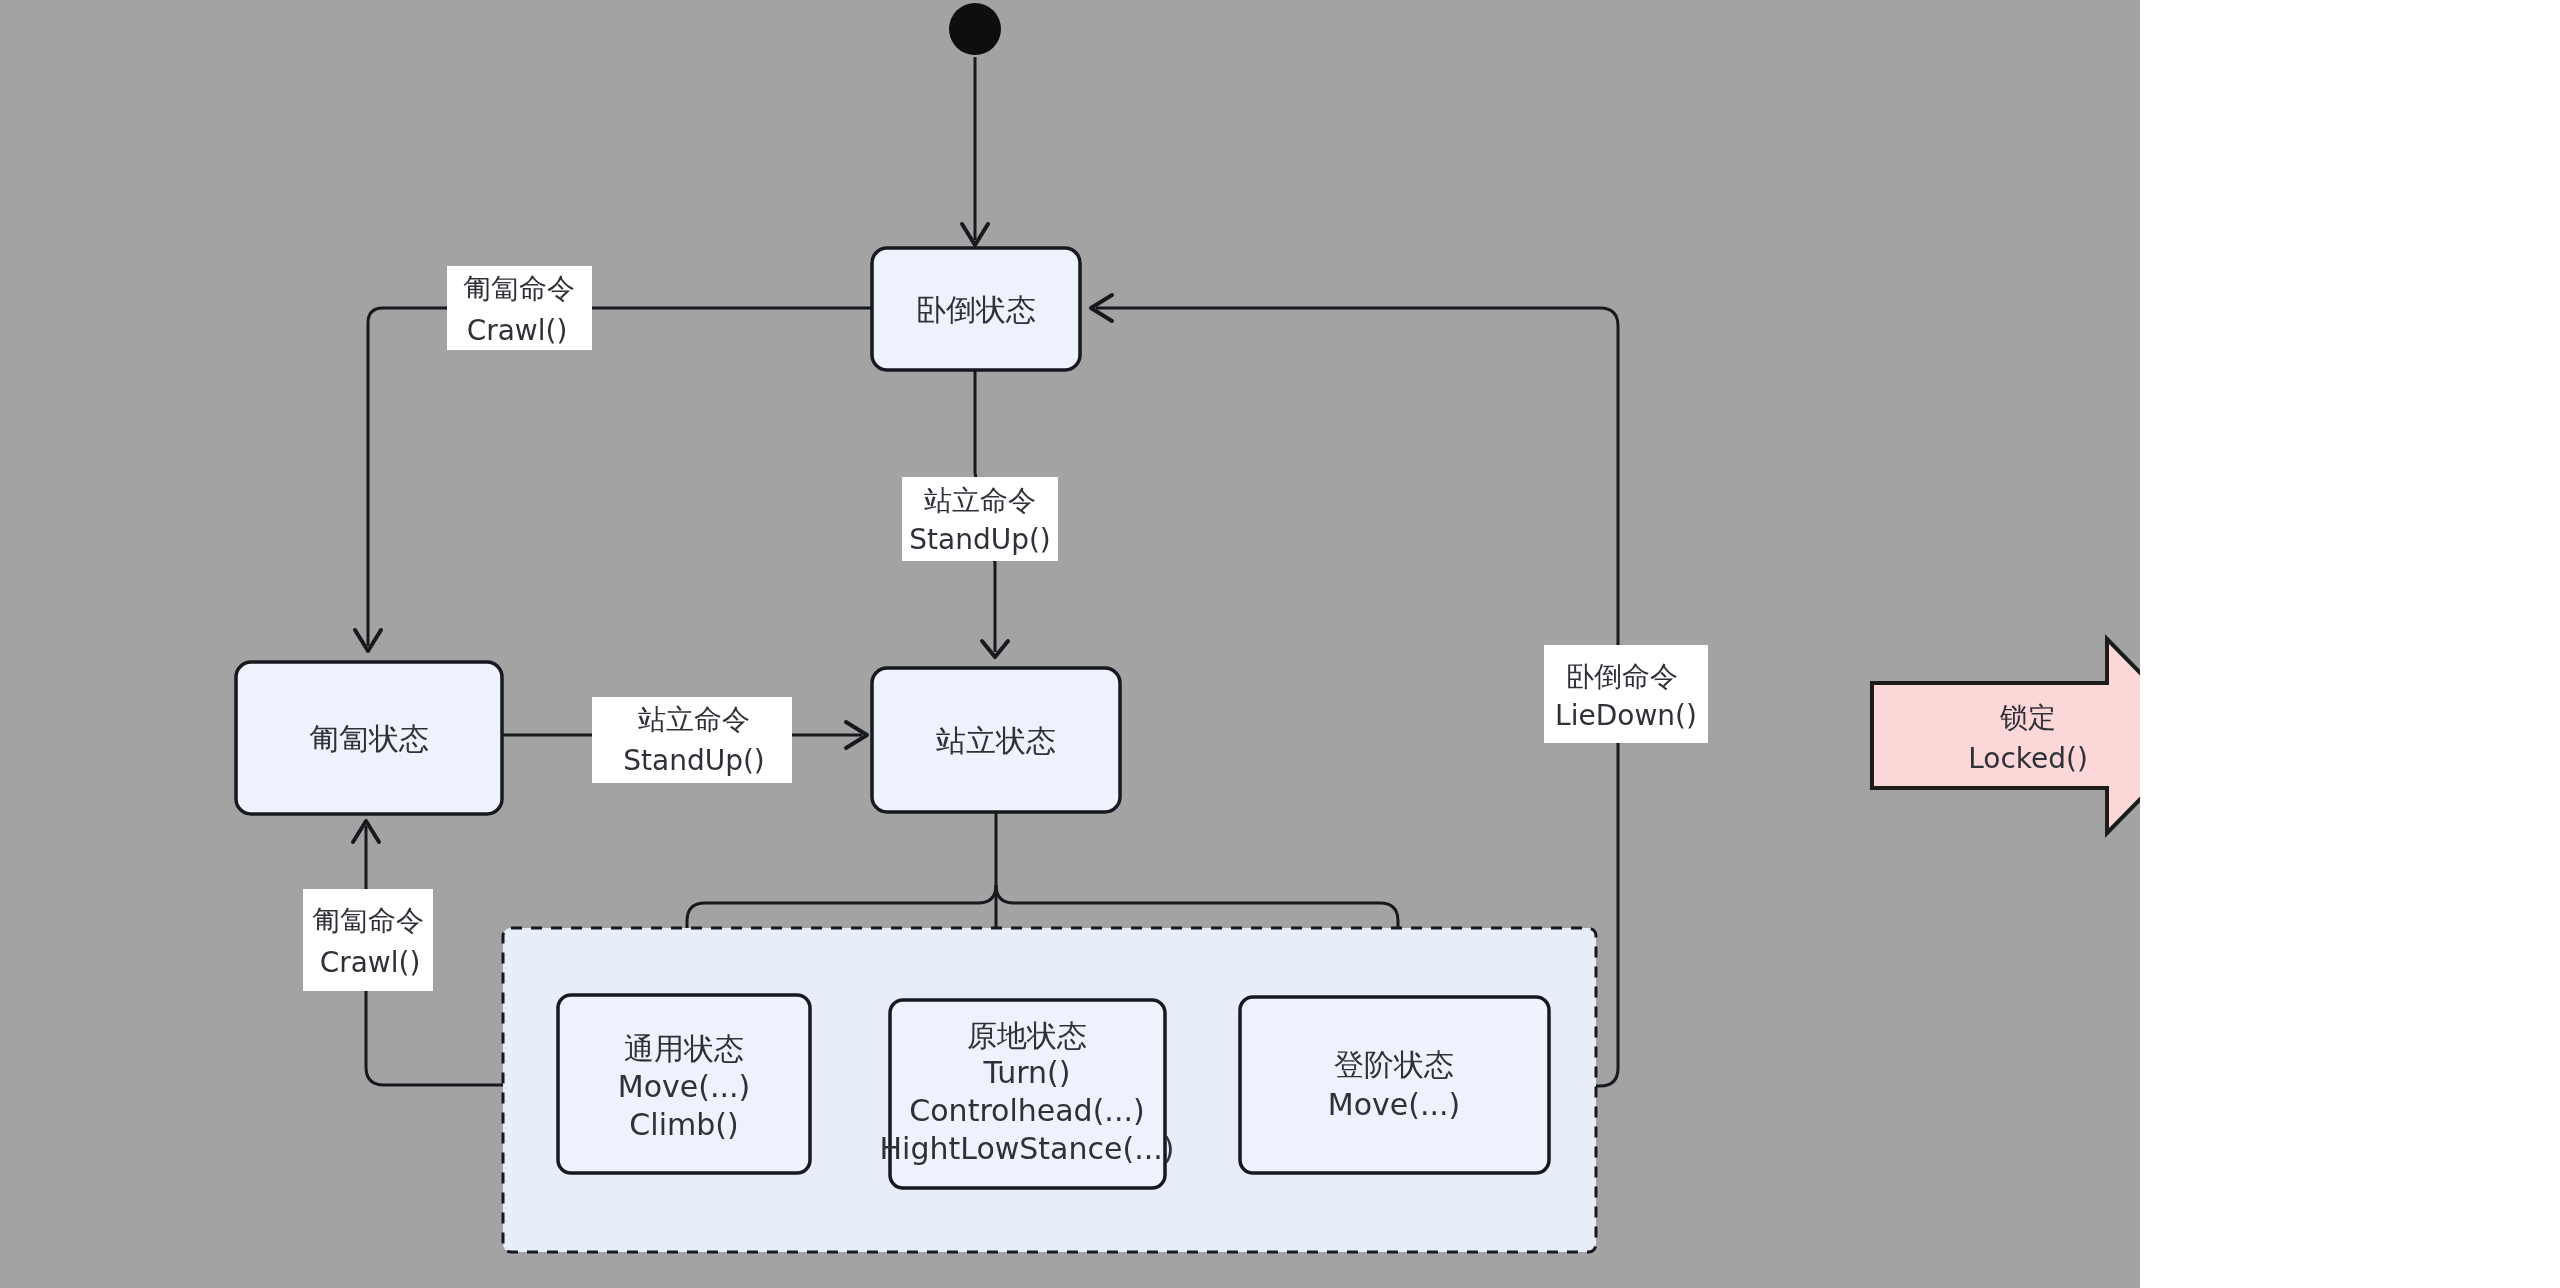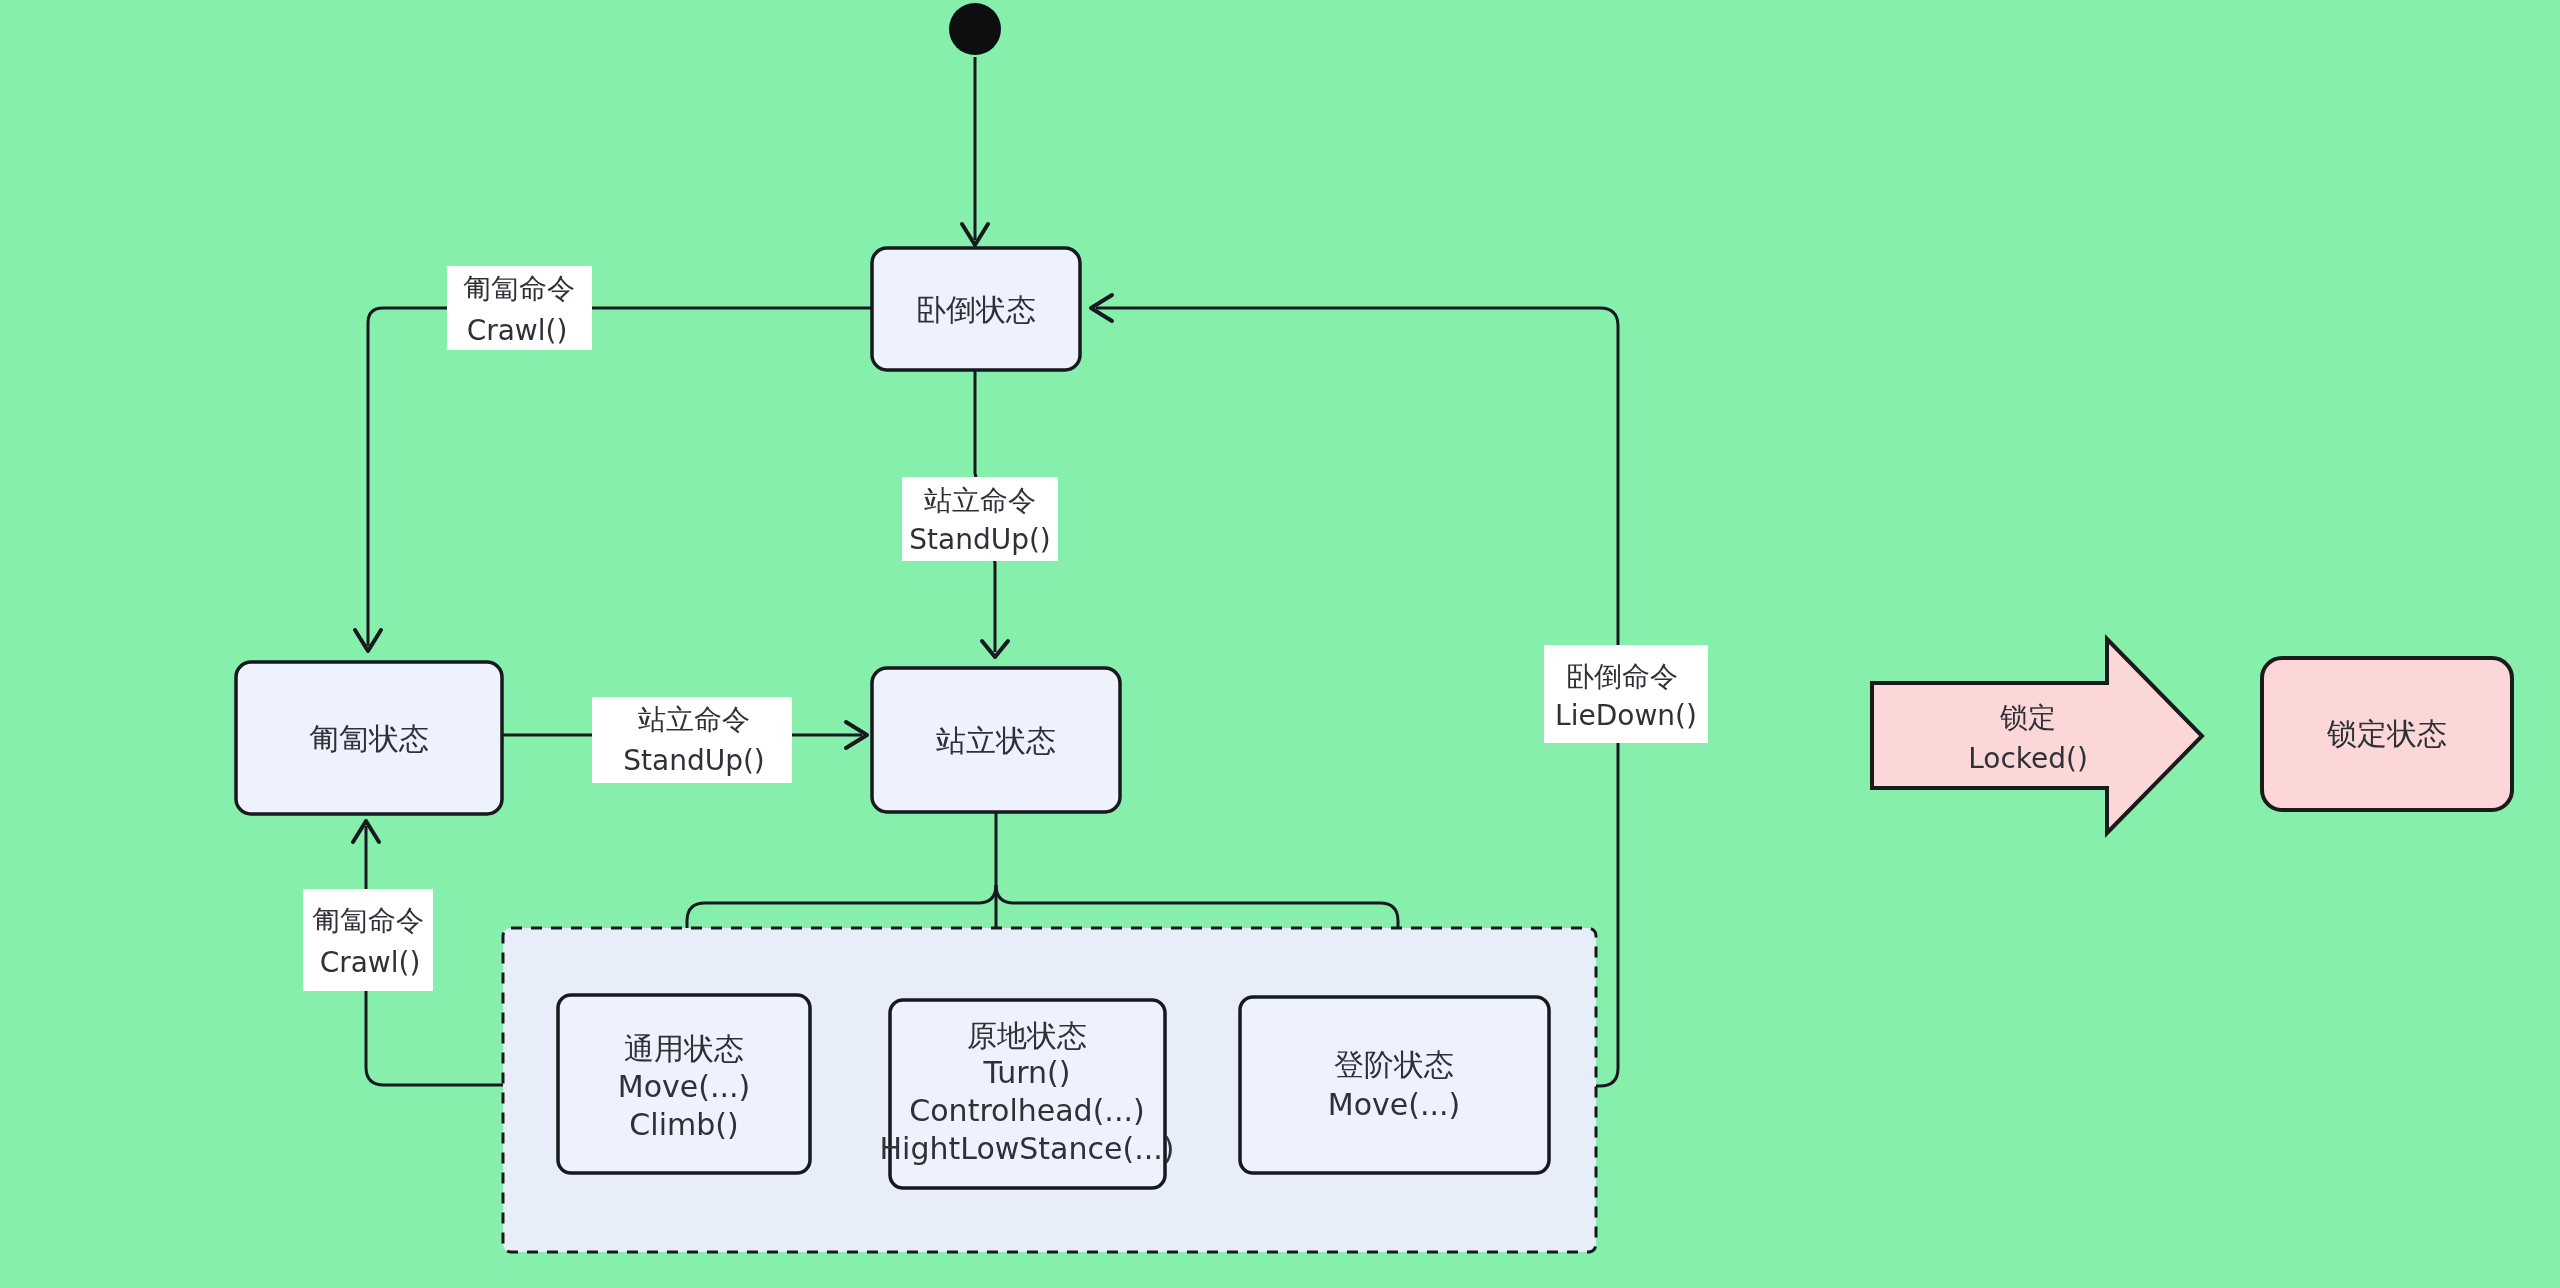--- a/index.html
+++ b/index.html
@@ -1,16 +1,16 @@
 <!DOCTYPE html>
 <html style="--node-fill: #eef2fc; --container-fill: #e8eef9; --locked-fill: #fcd7d7; --line: #17191e; --pink-line: #1b1b1b; --text: #2e3138;"><head>
 <meta charset="utf-8">
 <style>
   html,body{margin:0;padding:0;background:#ffffff;}
-  .canvas{position:relative;width:2560px;height:1288px;background:#86efac;overflow:hidden;}
+  .canvas{position:relative;width:2140px;height:1288px;background:#a3a3a3;overflow:hidden;}
   svg{display:block;}
   .edge{fill:none;stroke:var(--line,#17191e);stroke-width:3;}
   .arrowhead{fill:none;stroke:var(--line,#17191e);stroke-width:4;stroke-linecap:round;stroke-linejoin:round;}
   .node{fill:var(--node-fill,#eef2fc);stroke:var(--line,#17191e);stroke-width:3.5;}
   .container-box{fill:var(--container-fill,#e8eef9);stroke:var(--line,#17191e);stroke-width:3;stroke-dasharray:11 9;}
   .pink{fill:var(--locked-fill,#fcd7d7);stroke:var(--pink-line,#1b1b1b);stroke-width:4;}
   .label-bg{fill:#ffffff;}
   text{font-family:"DejaVu Sans","Liberation Sans",sans-serif;fill:var(--text,#2e3138);text-anchor:middle;}
   .nt{font-size:30px;}
   .et{font-size:28px;}

